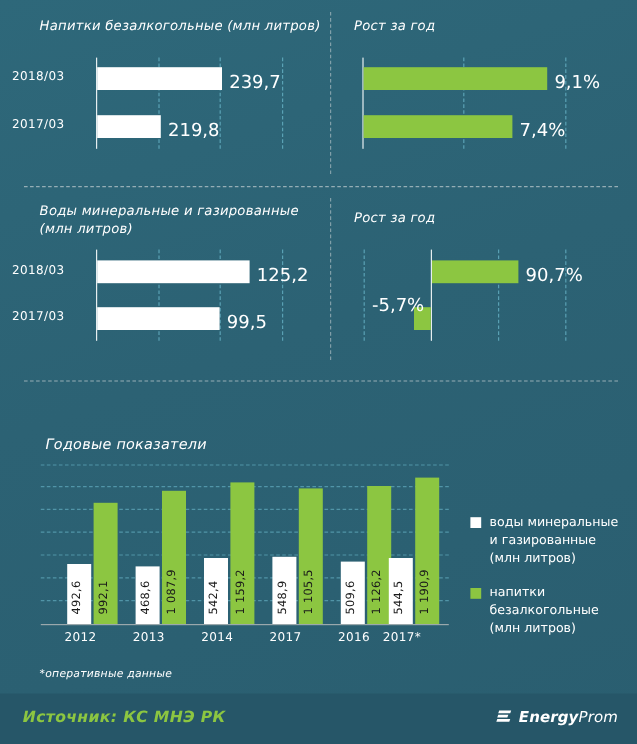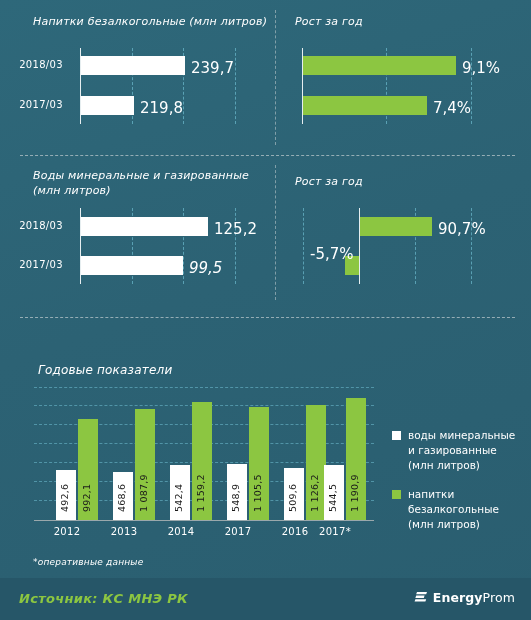--- a/index.html
+++ b/index.html
@@ -41,21 +41,21 @@
     opacity: .55;
   }
   .axis-v {
     position: absolute; width: 1px;
     background: #e6eef0;
   }
   .cat-label {
     position: absolute;
     font-size: 10px;
     color: #ffffff;
-    text-align: center;
+    text-align: left;
     letter-spacing: .3px;
   }
   .bar-white { position: absolute; background: #ffffff; }
   .bar-green { position: absolute; background: #8cc641; }
   .val {
     position: absolute;
     font-size: 15px;
     color: #ffffff;
     white-space: nowrap;
   }
@@ -100,21 +100,21 @@
     position: absolute; left: 0; bottom: 0; width: 531px; height: 42px;
     background: #265668;
   }
   #source {
     position: absolute; left: 19px; top: 13px;
     font-size: 13px; font-style: italic; font-weight: bold;
     color: #8cc641; letter-spacing: .3px;
   }
   #logo {
     position: absolute; right: 16px; top: 12px;
-    display: flex; align-items: center;
+    display: flex; align-items: center; font-style: italic;
   }
   #logo-mark { margin-right: 5px; display: block; }
   #logo-text { font-size: 12.5px; color: #ffffff; letter-spacing: .1px; }
   #logo-text b { font-weight: bold; }
   #logo-text span { font-weight: normal; }
 </style>
 </head>
 <body>
 
 <div id="page">
@@ -161,21 +161,21 @@
     <div class="gridline" style="left:235px; top:208px; height:76px;"></div>
     <div class="axis-v" style="left:80px; top:208px; height:76px;"></div>
 
     <div class="cat-label" style="left:10px; top:220px; width:62px;">2018/03</div>
     <div class="cat-label" style="left:10px; top:259px; width:62px;">2017/03</div>
 
     <div class="bar-white" style="left:81px; top:217px; width:127px; height:19px;"></div>
     <div class="bar-white" style="left:81px; top:256px; width:102px; height:19px;"></div>
 
     <div class="val" style="left:214px; top:220px;">125,2</div>
-    <div class="val" style="left:189px; top:259px;font-style:italic;">99,5</div>
+    <div class="val" style="left:189px; top:259px;">99,5</div>
 
     <div class="panel-title" style="left:295px; top:174px;">Рост за год</div>
     <div class="gridline" style="left:303px; top:208px; height:76px;"></div>
     <div class="gridline" style="left:415px; top:208px; height:76px;"></div>
     <div class="gridline" style="left:471px; top:208px; height:76px;"></div>
     <div class="axis-v" style="left:359px; top:208px; height:76px;"></div>
 
     <div class="bar-green" style="left:360px; top:217px; width:72px; height:19px;"></div>
     <div class="bar-green" style="left:345px; top:256px; width:14px; height:19px;"></div>
 

